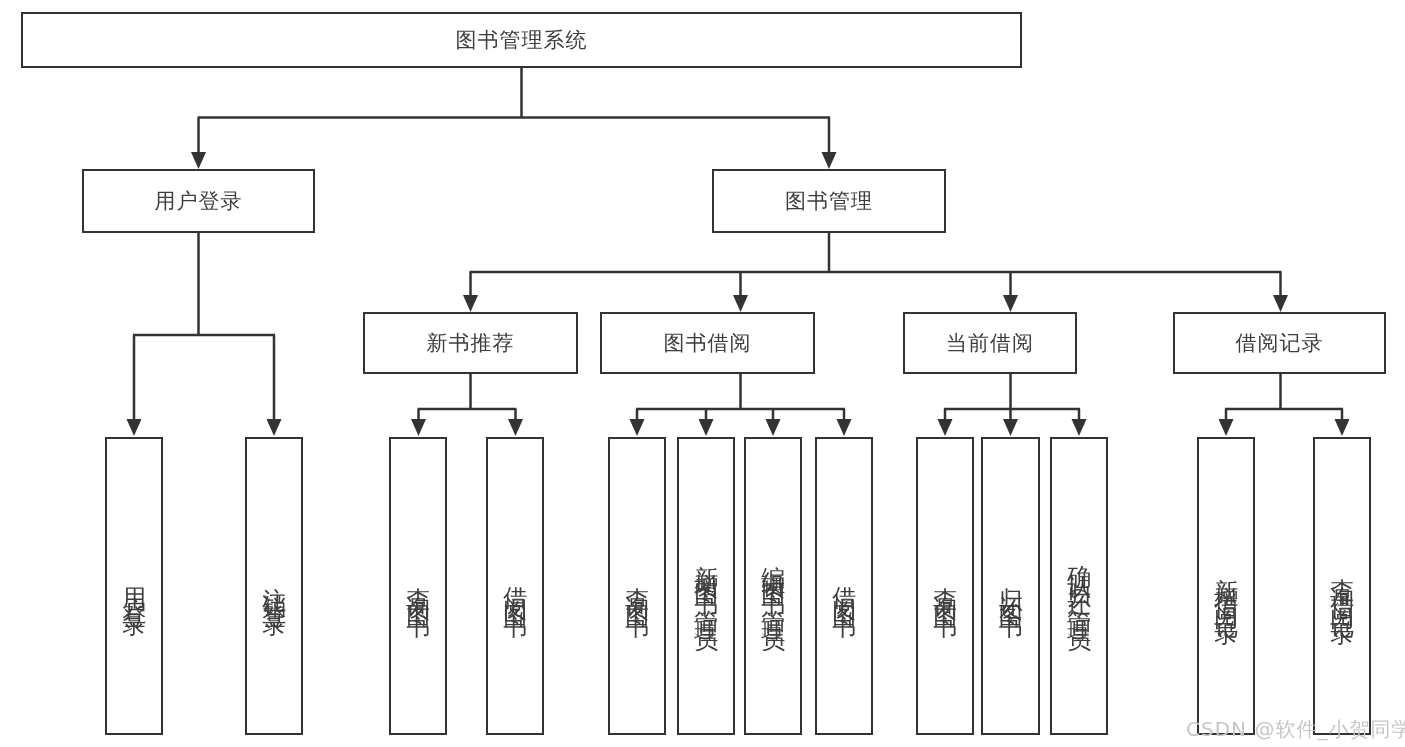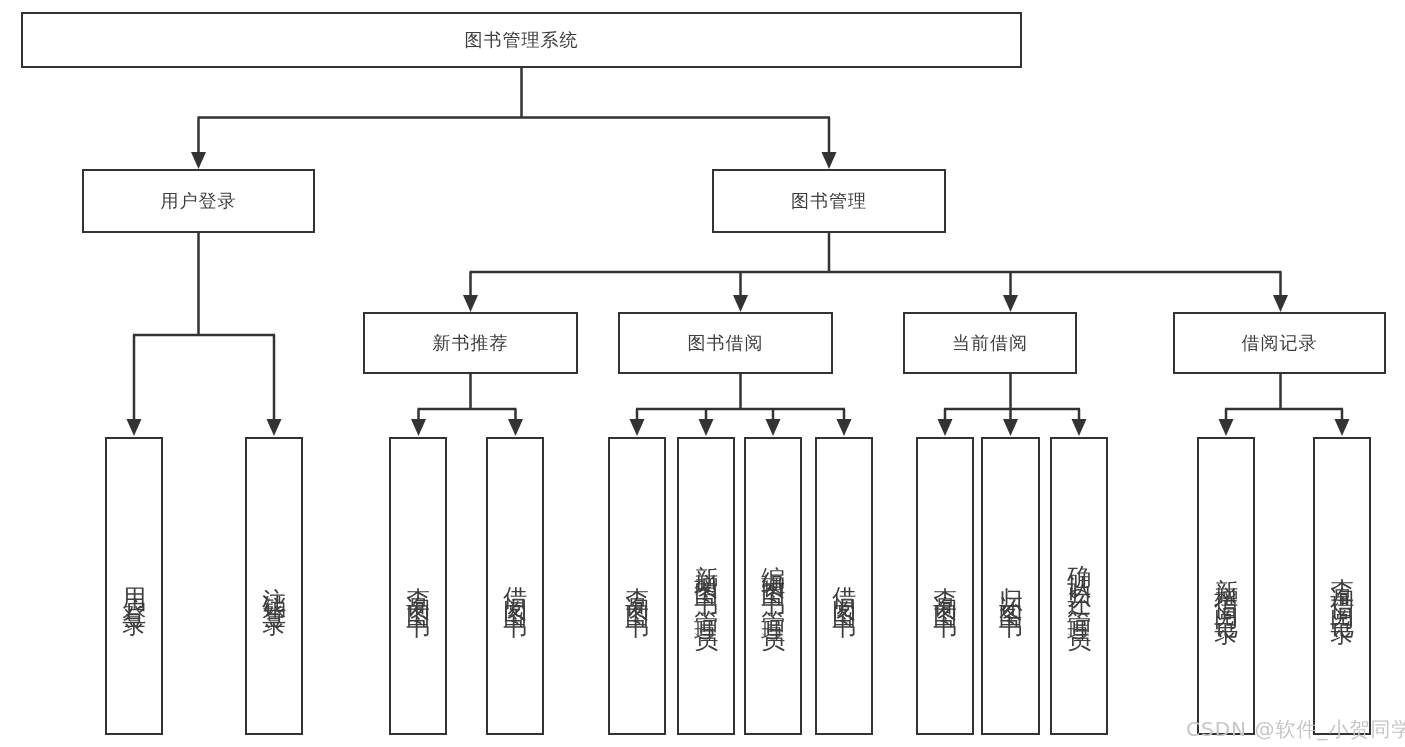--- a/index.html
+++ b/index.html
@@ -15,21 +15,21 @@
     position:absolute;
     box-sizing:border-box;
     border:2.5px solid #333333;
     background:#ffffff;
     display:flex;
     align-items:center;
     justify-content:center;
     color:#3d3d3d;
   }
   .h{
-    font-size:18px;
+    font-size:21px;
     letter-spacing:1px;
     white-space:nowrap;
     font-family:Liberation Serif, serif;
   }
   .v{
     writing-mode:vertical-rl;
     text-orientation:mixed;
     font-size:24px;
     letter-spacing:9px;
     line-height:1.1;
@@ -92,21 +92,21 @@
       <polygon points="1334.5,419 1349.5,419 1342,436"></polygon>
     </g>
   </svg>
 
   <div class="box h" style="left:21px;top:12px;width:1001px;height:56px">图书管理系统</div>
 
   <div class="box h" style="left:82px;top:169px;width:233px;height:64px">用户登录</div>
   <div class="box h" style="left:363px;top:312px;width:215px;height:62px">新书推荐</div>
 
   <div class="box h" style="left:712px;top:169px;width:234px;height:64px">图书管理</div>
-  <div class="box h" style="left:618px;top:312px;width:215px;height:62px">图书借阅</div>
+  <div class="box h" style="left:600px;top:312px;width:215px;height:62px">图书借阅</div>
   <div class="box h" style="left:903px;top:312px;width:174px;height:62px">当前借阅</div>
   <div class="box h" style="left:1173px;top:312px;width:213px;height:62px">借阅记录</div>
 
   <div class="box v" style="left:105px;top:437px;width:58px;height:298px">用户登录</div>
   <div class="box v" style="left:245px;top:437px;width:58px;height:298px">注销登录</div>
 
   <div class="box v" style="left:389px;top:437px;width:58px;height:298px">查询图书</div>
   <div class="box v" style="left:486px;top:437px;width:58px;height:298px">借阅图书</div>
 
   <div class="box v" style="left:608px;top:437px;width:58px;height:298px">查询图书</div>

